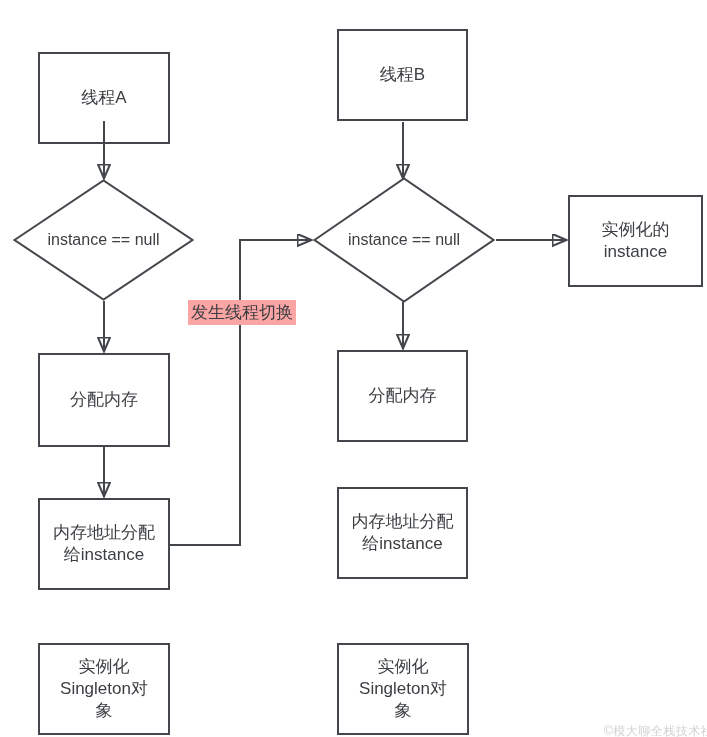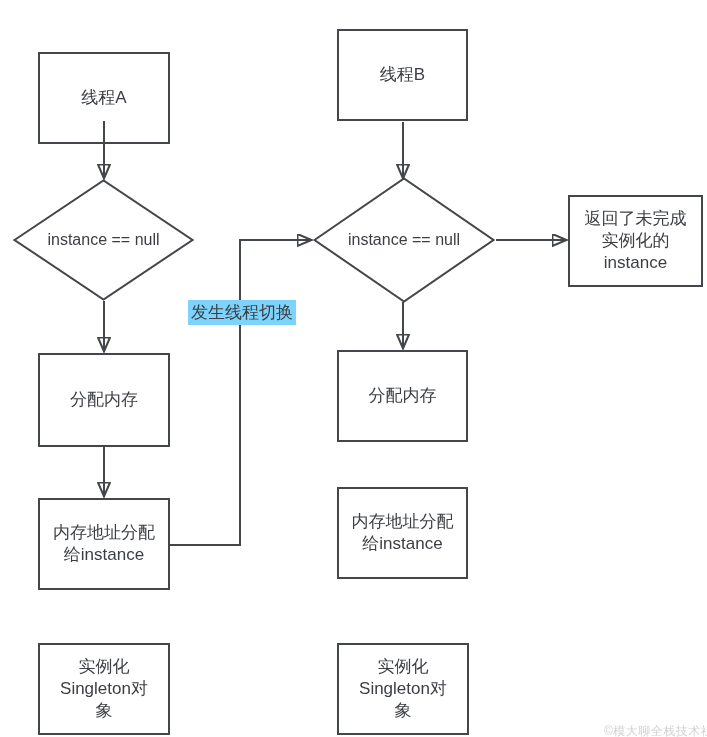--- a/index.html
+++ b/index.html
@@ -46,21 +46,21 @@
     pointer-events: none;
   }
   .connector-layer path {
     fill: none;
     stroke: #43464a;
     stroke-width: 2;
   }
   .switch-label {
     position: absolute;
     z-index: 3;
-    background: #7dd3fc;
+    background: #fca5a5;
     font-size: 17px;
     padding: 1px 3px;
     white-space: nowrap;
   }
   .watermark {
     position: absolute;
     z-index: 4;
     font-size: 12px;
     color: #d2d2d2;
     white-space: nowrap;
@@ -133,21 +133,20 @@
     <span>给instance</span>
   </div>
 
   <div class="node" style="left:337px; top:643px; width:132px; height:92px;">
     <span>实例化</span>
     <span>Singleton对</span>
     <span>象</span>
   </div>
 
   <div class="node" style="left:568px; top:195px; width:135px; height:92px;">
-    <span>返回了未完成</span>
     <span>实例化的</span>
     <span>instance</span>
   </div>
 
   <div class="switch-label" style="left:188px; top:300px;">发生线程切换</div>
 
   <div class="watermark" style="left:604px; top:723px;">©模大聊全栈技术社区</div>
 
 </div>
 

